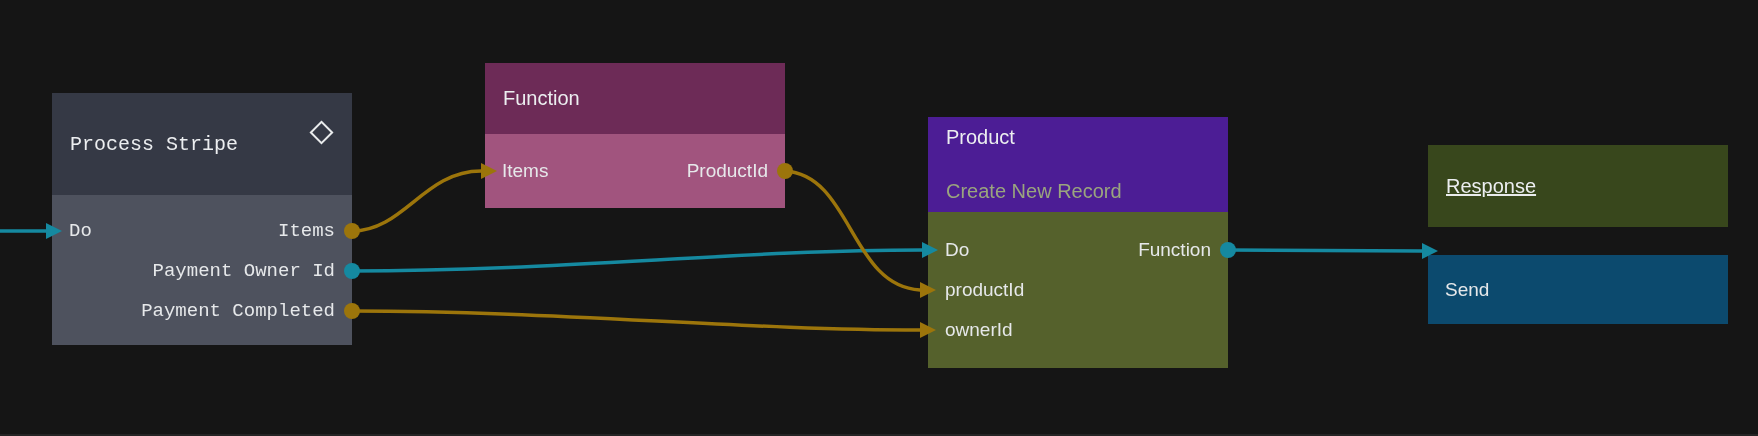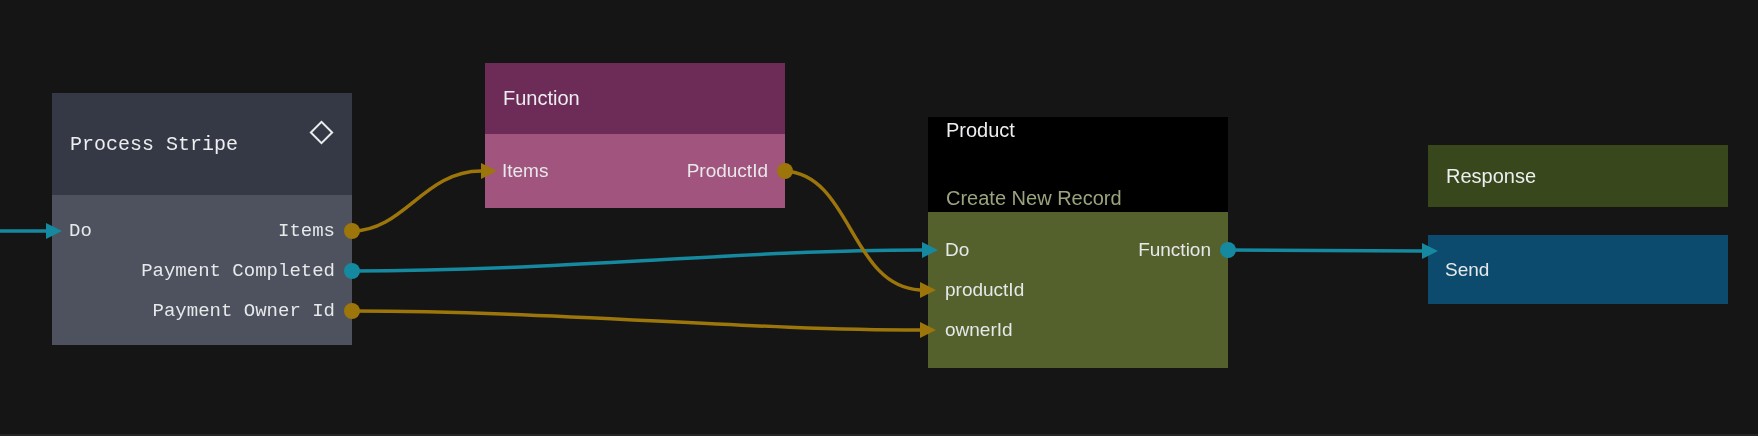--- a/index.html
+++ b/index.html
@@ -41,21 +41,21 @@
 
   #node-function { left:485px; top:63px;  }
   #node-function .node-header { height:71px; }
   #node-function .node-body   { padding:17px 0 17px 0; }
 
   #node-product  { left:928px; top:117px; }
   #node-product .node-header { height:95px; }
   #node-product .node-body   { padding:18px 0 18px 0; }
 
   #node-response { left:1428px; top:145px; }
-  #node-response .node-header { height:62px; }
+  #node-response .node-header { height:82px;text-decoration:underline; }
   #node-response .node-body   { padding:15px 0 14px 0; }
 
   .diamond {
     position:absolute;
     right:22px; top:31px;
     width:17px; height:17px;
     border:2px solid #e9ebec;
     transform:rotate(45deg);
   }
   #wires {
@@ -74,42 +74,42 @@
     <div class="node-header" style="background: rgb(53, 57, 69);">
       <div class="node-title">Process Stripe</div>
       <div class="diamond"></div>
     </div>
     <div class="node-body" style="background: rgb(78, 82, 94);">
       <div class="port-row">
         <span class="port-label">Do</span>
         <span class="port-label right">Items</span>
       </div>
       <div class="port-row">
-        <span class="port-label right">Payment Completed</span>
+        <span class="port-label right">Payment Owner Id</span>
       </div>
       <div class="port-row">
-        <span class="port-label right">Payment Owner Id</span>
+        <span class="port-label right">Payment Completed</span>
       </div>
     </div>
   </div>
 
   <div class="node" id="node-function">
     <div class="node-header" style="background: rgb(109, 43, 87);">
       <div class="node-title">Function</div>
     </div>
     <div class="node-body" style="background: rgb(161, 84, 126);">
       <div class="port-row">
         <span class="port-label">Items</span>
         <span class="port-label right">ProductId</span>
       </div>
     </div>
   </div>
 
   <div class="node" id="node-product">
-    <div class="node-header" style="background: #000000; justify-content: space-between;">
+    <div class="node-header" style="background: #4c1d95;">
       <div class="node-title">Product</div>
       <div class="node-subtitle">Create New Record</div>
     </div>
     <div class="node-body" style="background: rgb(85, 97, 44);">
       <div class="port-row">
         <span class="port-label">Do</span>
         <span class="port-label right">Function</span>
       </div>
       <div class="port-row">
         <span class="port-label">productId</span>

